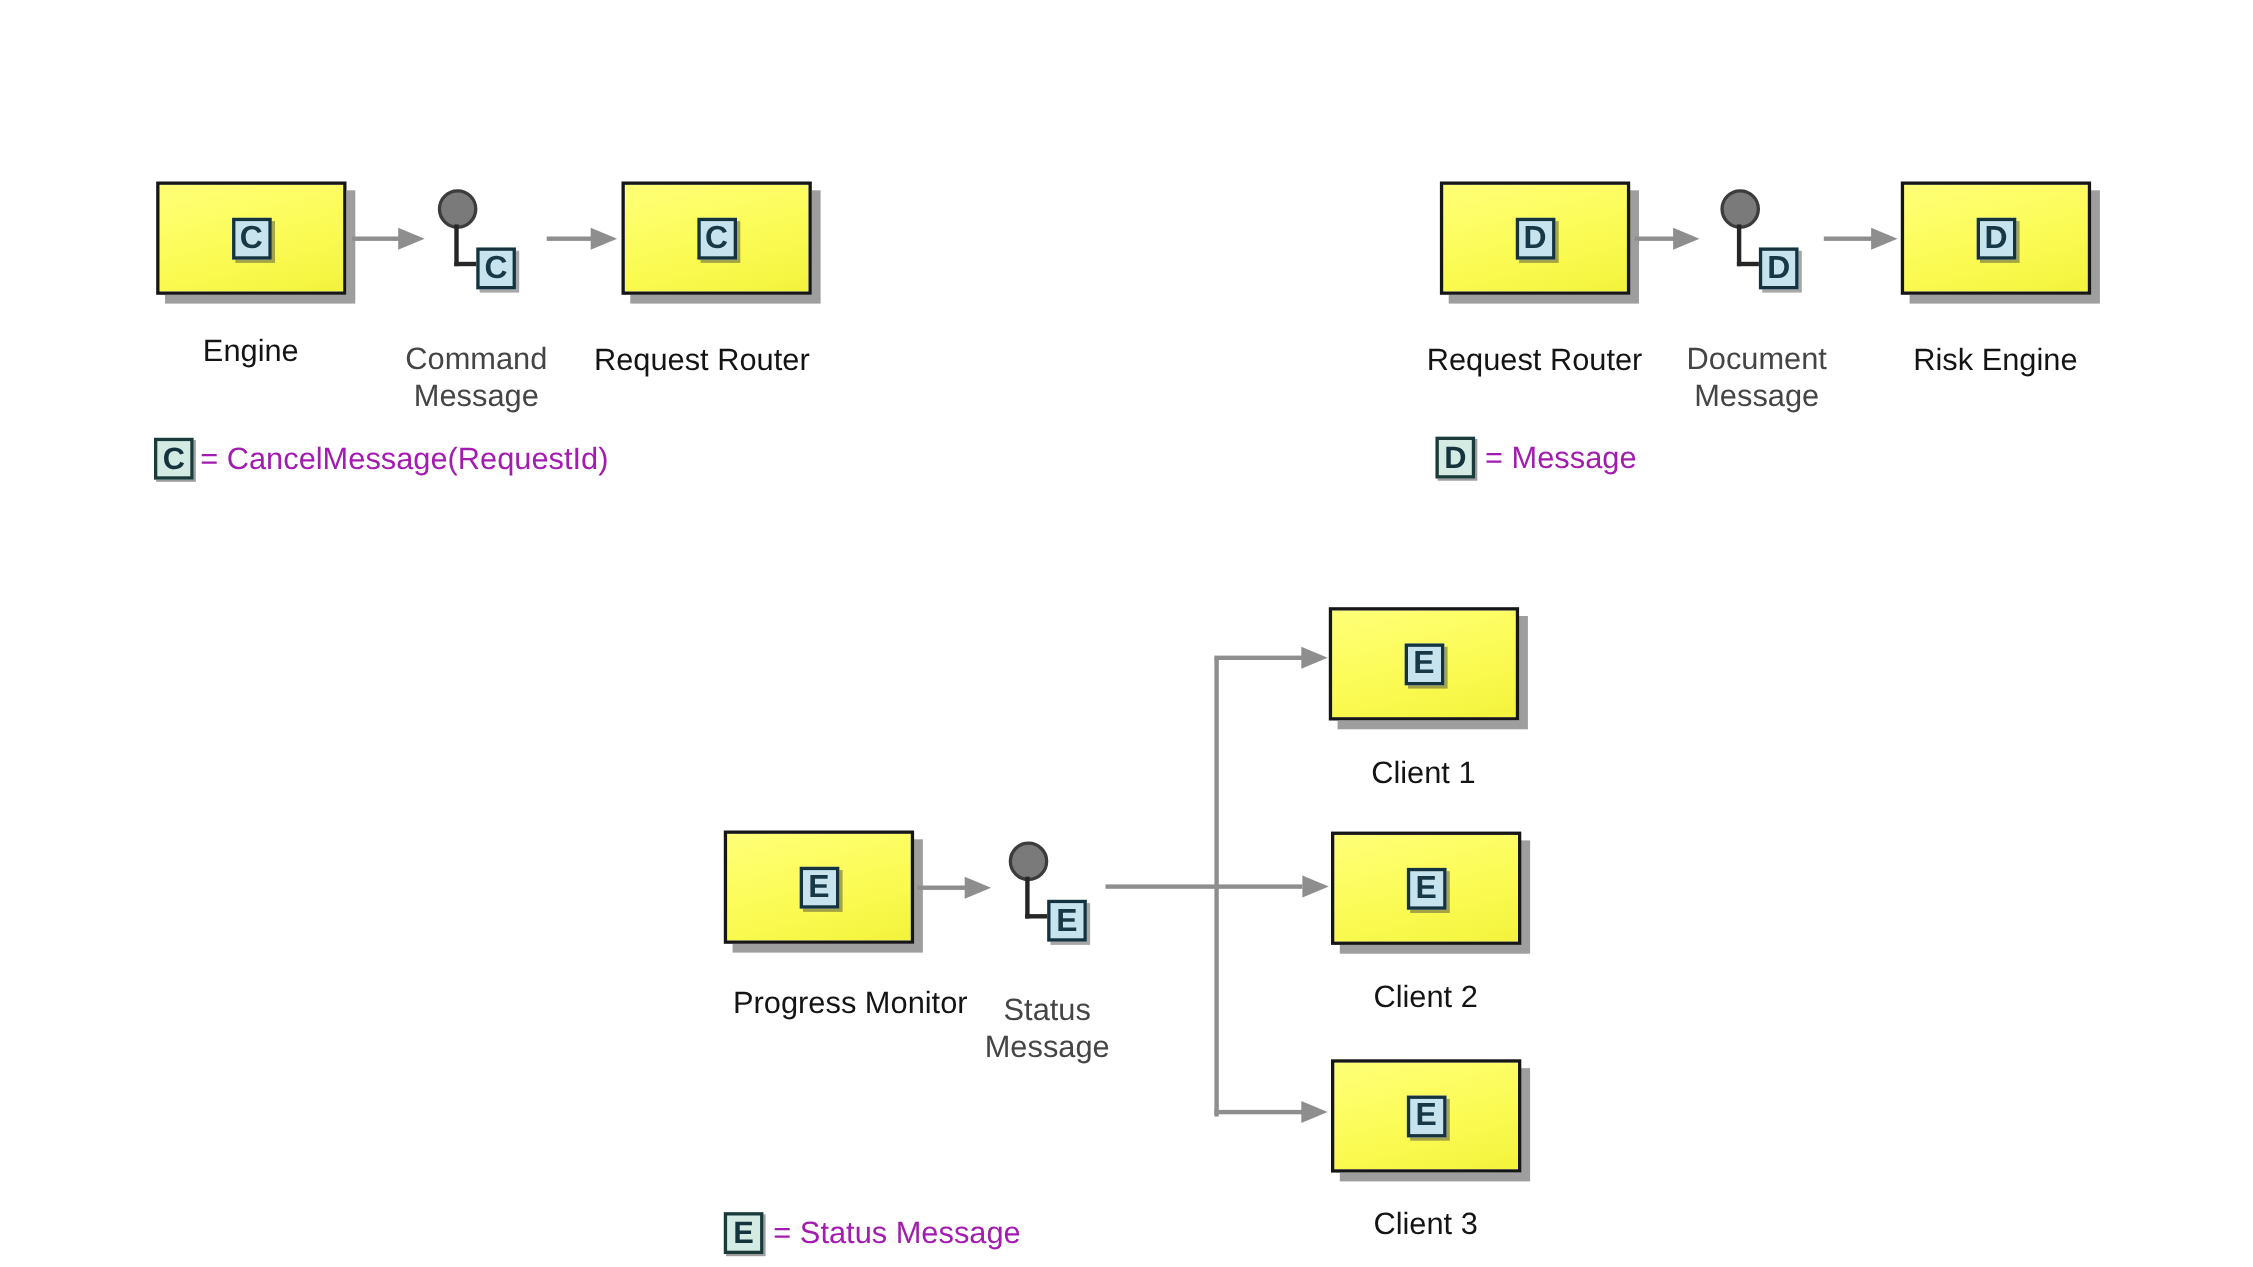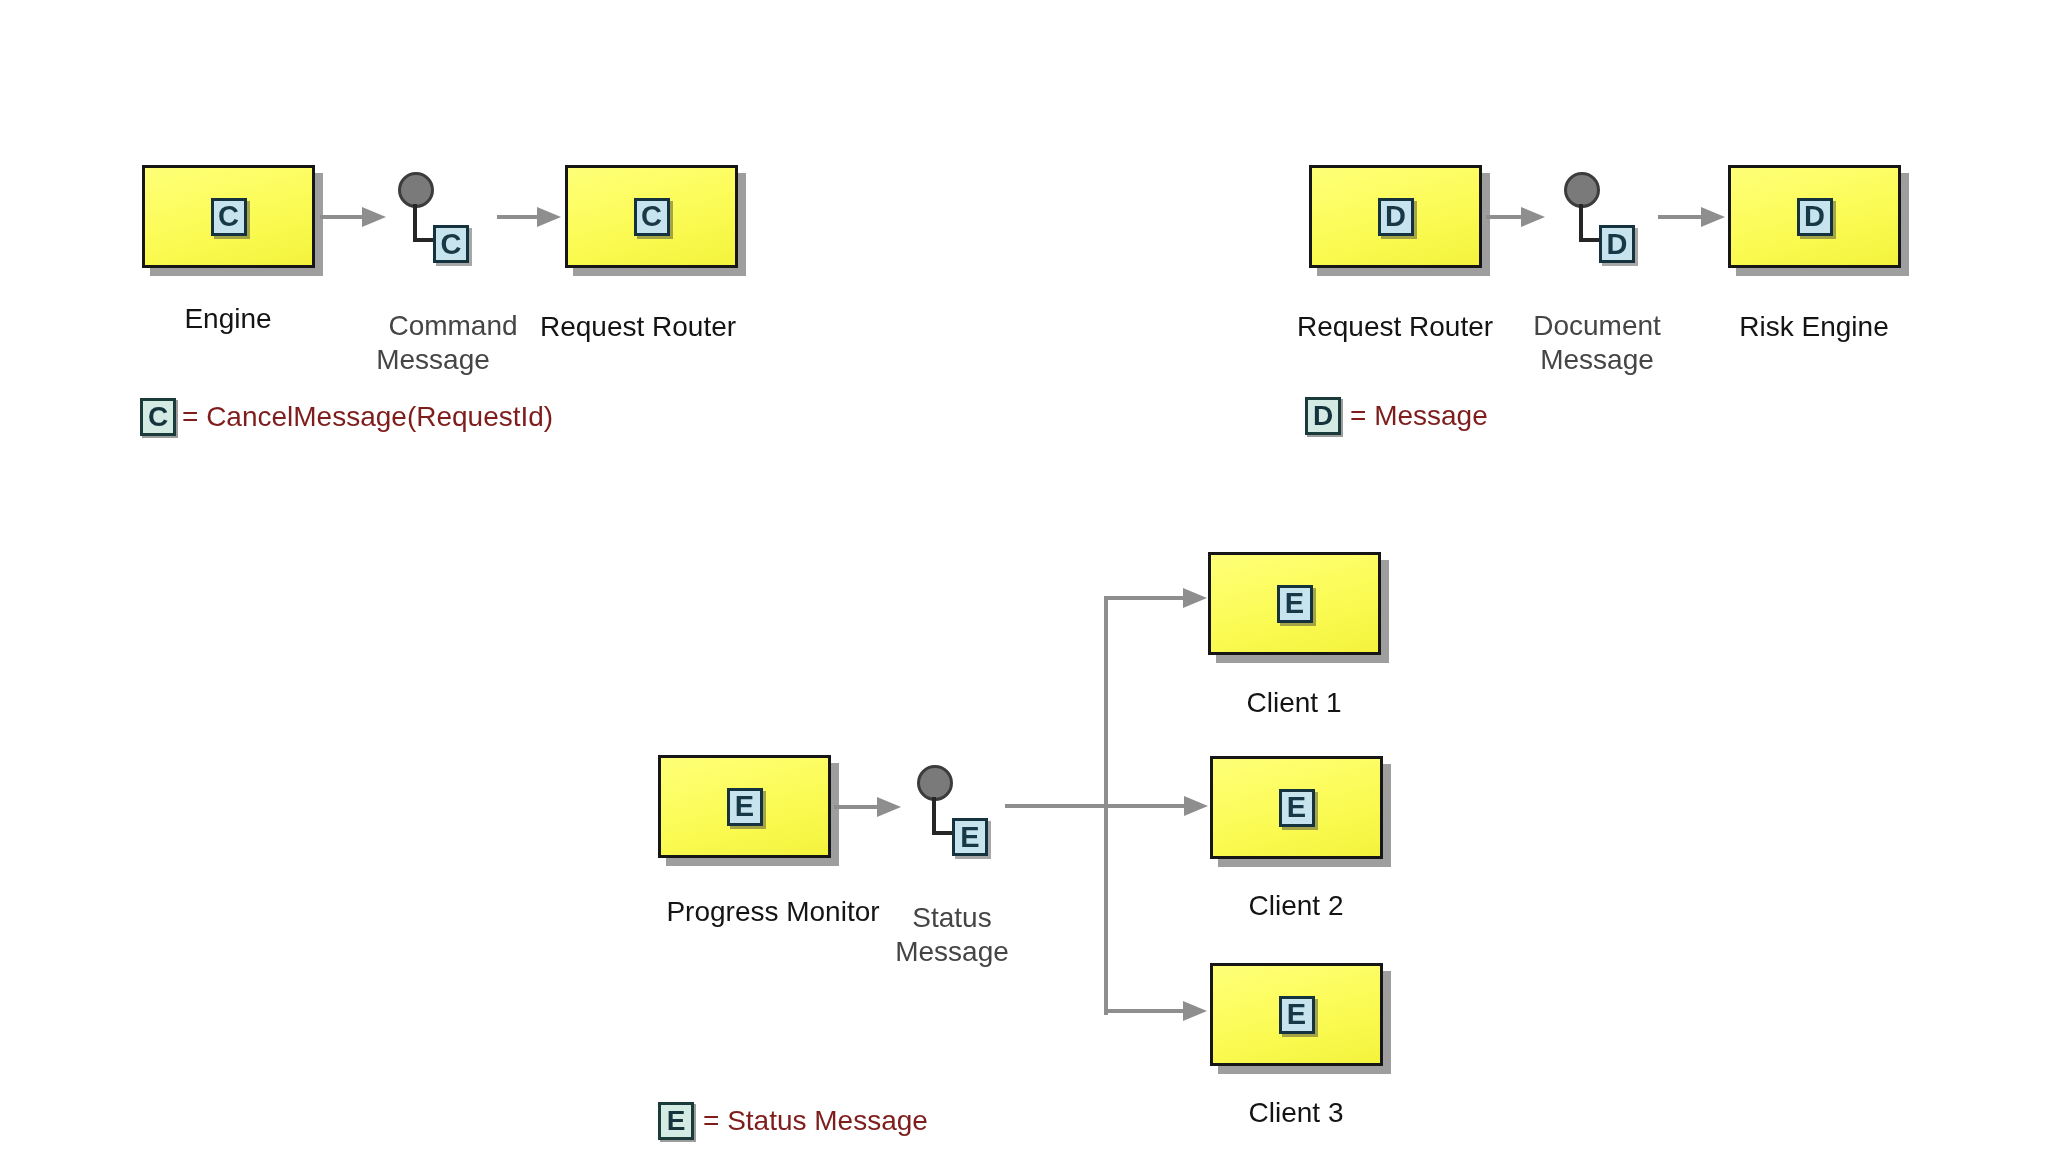--- a/index.html
+++ b/index.html
@@ -33,21 +33,21 @@
 
   .hl{position:absolute;height:4px;background:#8e8e8e;}
   .vl{position:absolute;width:4px;background:#8e8e8e;}
   .ah{position:absolute;width:0;height:0;border-top:10px solid transparent;
       border-bottom:10px solid transparent;border-left:24px solid #8e8e8e;}
 
   .lbl{position:absolute;transform:translateX(-50%);font-size:28px;color:#141414;
        white-space:nowrap;}
   .mlbl{position:absolute;transform:translateX(-50%);font-size:28px;color:#454545;
        white-space:nowrap;}
-  .legend-text{position:absolute;font-size:28px;color:#7f1d1d;line-height:38px;white-space:nowrap;}
+  .legend-text{position:absolute;font-size:28px;color:#a21caf;line-height:38px;white-space:nowrap;}
 </style>
 </head>
 <body>
 
 <div id="stage">
 
 
   <div class="box" style="left:142px;top:165px;">
     <div class="chip">C</div>
   </div>
@@ -63,21 +63,21 @@
   </div>
 
   <div class="hl" style="left:497px;top:215px;width:43px;"></div>
   <div class="ah" style="left:537px;top:207px;"></div>
 
   <div class="box" style="left:565px;top:165px;">
     <div class="chip">C</div>
   </div>
 
   <div class="lbl" style="left:228px;top:303px;">Engine</div>
-  <div class="mlbl" style="left:433px;top:310px;margin-left:20px;">Command</div>
+  <div class="mlbl" style="left:433px;top:310px;">Command</div>
   <div class="mlbl" style="left:433px;top:344px;">Message</div>
   <div class="lbl" style="left:638px;top:311px;">Request Router</div>
 
   <div>
     <div class="legend-chip" style="left:140px;top:398px;">C</div>
     <div class="legend-text" style="left:182px;top:398px;">= CancelMessage(RequestId)</div>
   </div>
 
   <div class="box" style="left:1309px;top:165px;">
     <div class="chip">D</div>

